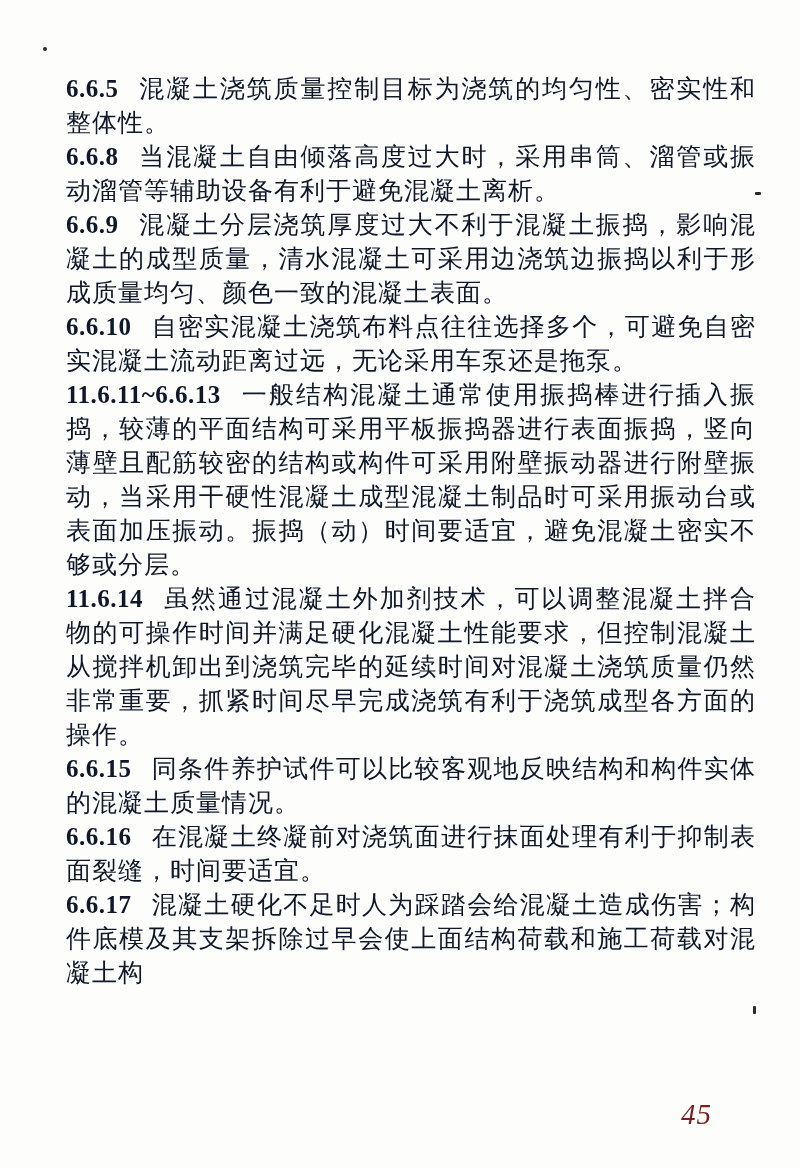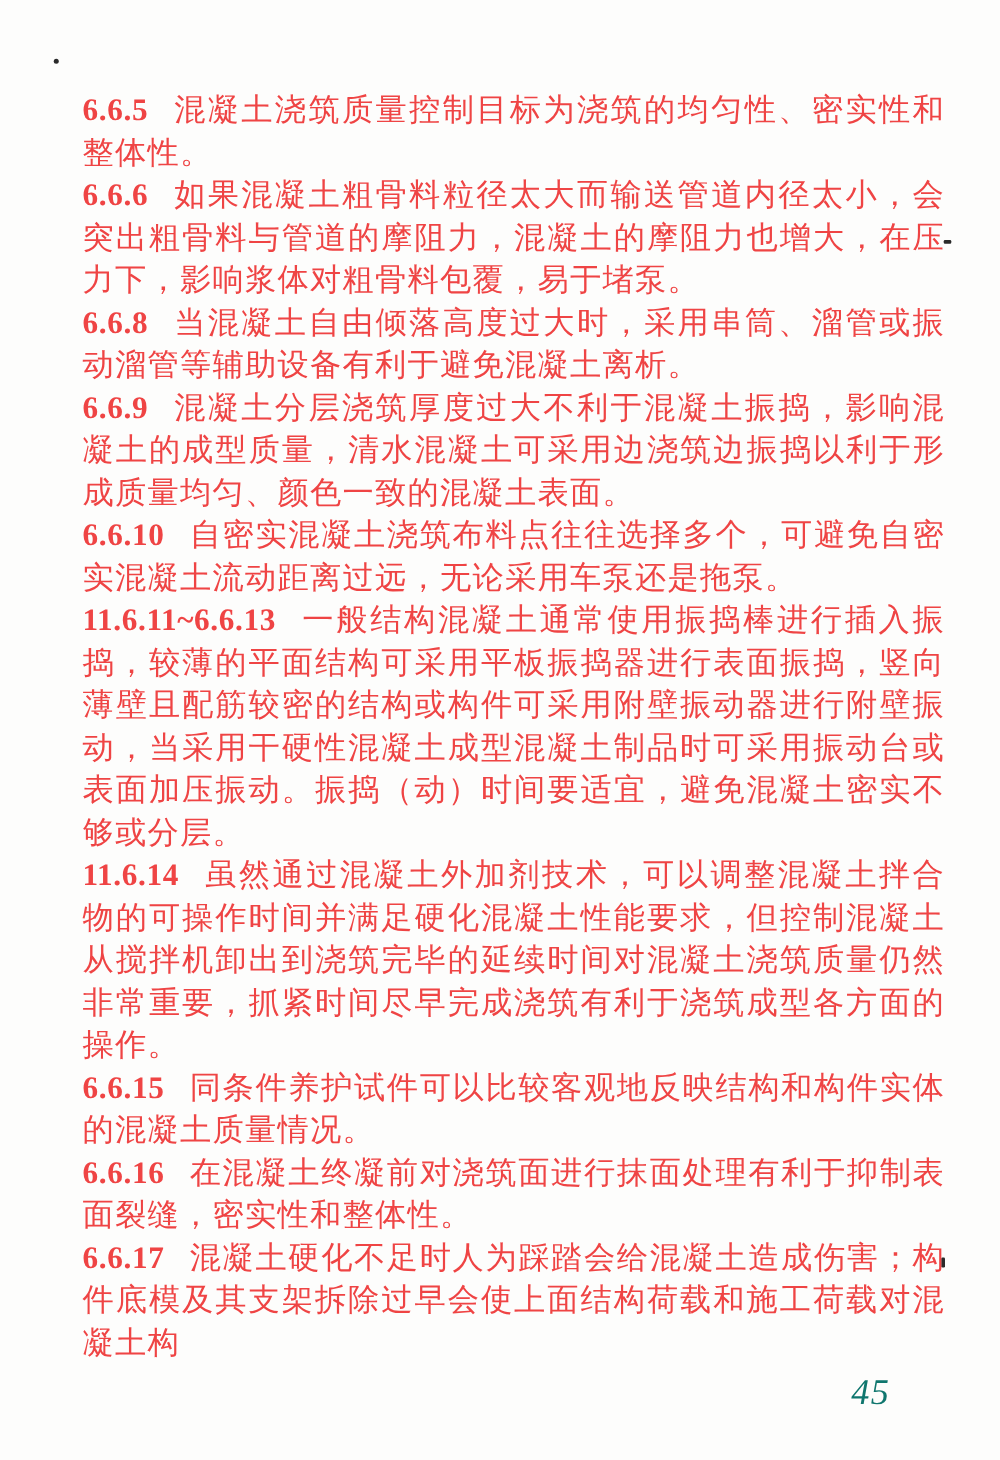--- a/index.html
+++ b/index.html
@@ -25,37 +25,37 @@
     width: 690px;
   }
   p.sec {
     margin: 0;
     padding: 0;
     font-size: 25px;
     line-height: 34px;
     letter-spacing: 1px;
     text-align: justify;
     text-justify: inter-character;
-    color: #ef4444;
+    color: #0f172a;
   }
   p.sec .num {
     font-weight: 700;
     font-family: "Liberation Serif", "DejaVu Serif", serif;
     letter-spacing: 0.5px;
     margin-right: 20px;
     white-space: nowrap;
   }
   .page-number {
     position: absolute;
     top: 1098px;
     right: 88px;
     font-size: 29px;
     font-style: italic;
     font-family: "Liberation Serif", "DejaVu Serif", serif;
-    color: #0f766e;
+    color: #7f1d1d;
     letter-spacing: 1px;
   }
   .speck {
     position: absolute;
     background: #2a2a2a;
     border-radius: 50%;
   }
   .speck-1 { left: 43px; top: 47px; width: 4px; height: 4px; }
   .speck-2 { left: 755px; top: 192px; width: 6px; height: 3px; border-radius: 1px; }
   .speck-3 { left: 753px; top: 1006px; width: 3px; height: 8px; border-radius: 1px; }
@@ -68,23 +68,20 @@
   <div class="speck speck-1"></div>
   <div class="speck speck-2"></div>
   <div class="speck speck-3"></div>
 
   <div class="text-block">
 
     <p class="sec">
       <span class="num">6.6.5</span><span class="txt">混凝土浇筑质量控制目标为浇筑的均匀性、密实性和整体性。</span>
     </p>
 
-    <p class="sec">
-      <span class="num">6.6.6</span><span class="txt">如果混凝土粗骨料粒径太大而输送管道内径太小，会突出粗骨料与管道的摩阻力，混凝土的摩阻力也增大，在压力下，影响浆体对粗骨料包覆，易于堵泵。</span>
-    </p>
 
 
     <p class="sec">
       <span class="num">6.6.8</span><span class="txt">当混凝土自由倾落高度过大时，采用串筒、溜管或振动溜管等辅助设备有利于避免混凝土离析。</span>
     </p>
 
     <p class="sec">
       <span class="num">6.6.9</span><span class="txt">混凝土分层浇筑厚度过大不利于混凝土振捣，影响混凝土的成型质量，清水混凝土可采用边浇筑边振捣以利于形成质量均匀、颜色一致的混凝土表面。</span>
     </p>
 
@@ -98,21 +95,21 @@
 
     <p class="sec">
       <span class="num">11.6.14</span><span class="txt">虽然通过混凝土外加剂技术，可以调整混凝土拌合物的可操作时间并满足硬化混凝土性能要求，但控制混凝土从搅拌机卸出到浇筑完毕的延续时间对混凝土浇筑质量仍然非常重要，抓紧时间尽早完成浇筑有利于浇筑成型各方面的操作。</span>
     </p>
 
     <p class="sec">
       <span class="num">6.6.15</span><span class="txt">同条件养护试件可以比较客观地反映结构和构件实体的混凝土质量情况。</span>
     </p>
 
     <p class="sec">
-      <span class="num">6.6.16</span><span class="txt">在混凝土终凝前对浇筑面进行抹面处理有利于抑制表面裂缝，密实性和整体性。</span>
+      <span class="num">6.6.16</span><span class="txt">在混凝土终凝前对浇筑面进行抹面处理有利于抑制表面裂缝，时间要适宜。</span>
     </p>
 
     <p class="sec">
       <span class="num">6.6.17</span><span class="txt">混凝土硬化不足时人为踩踏会给混凝土造成伤害；构件底模及其支架拆除过早会使上面结构荷载和施工荷载对混凝土构</span>
     </p>
 
   </div>
 
   <div class="page-number">45</div>
 

